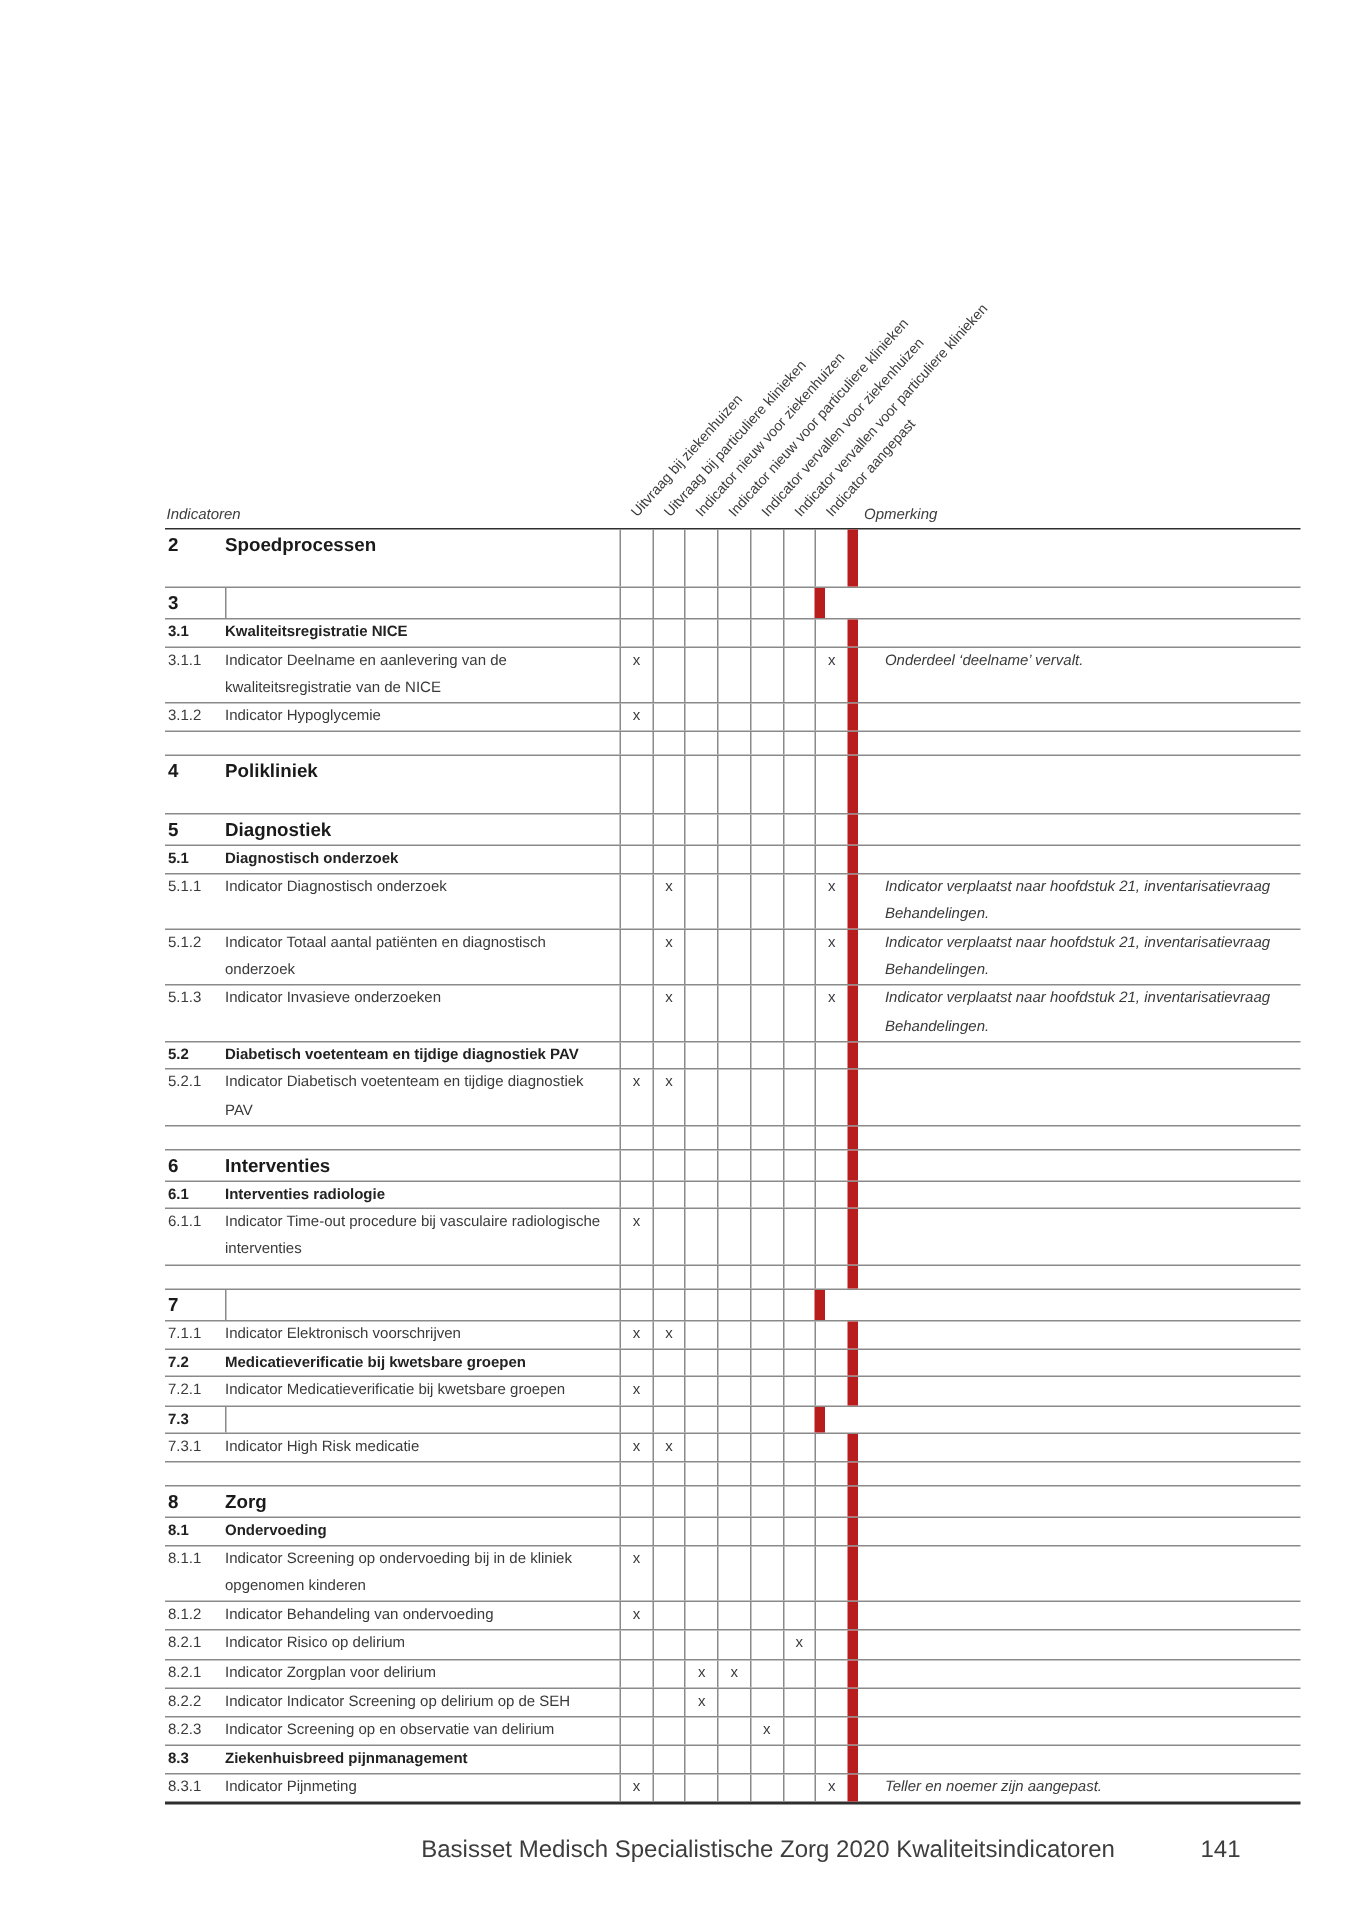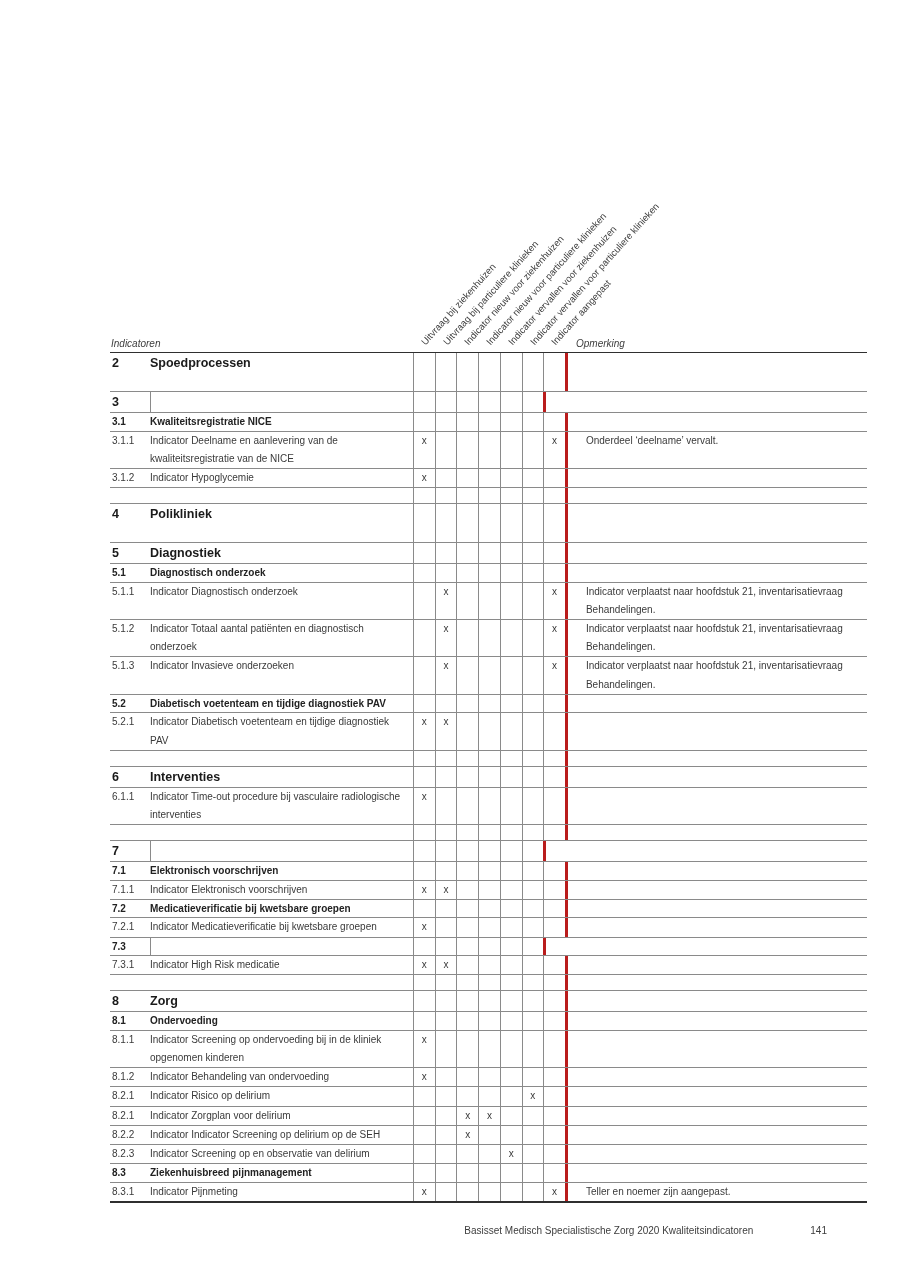--- a/index.html
+++ b/index.html
@@ -42,39 +42,39 @@
   .row + .row{border-top:1px solid #8a8a8a;}
   .cell{min-width:0;}
   .c-num{padding-left:2px;}
   .c-label{padding-right:8px;}
   .c-check{
     border-left:1px solid #8a8a8a;
     text-align:center;
     font-size:10px;color:#3a3a3a;
   }
   .c-remark{
-    border-left:3px solid #b91c1c;
-    padding-left:18px;padding-right:4px;
+    border-left:7px solid #b91c1c;
+    padding-left:18px;padding-right:4px;font-style:italic;
   }
 
   
   .row.indicator{font-size:10px;line-height:18.2px;min-height:18px;color:#3a3a3a;}
   .row.indicator .c-remark{color:#3a3a3a;}
   .row.subsection{font-size:10px;line-height:17.5px;min-height:17px;font-weight:bold;color:#222;}
   .row.section{font-size:12.5px;line-height:20px;min-height:20px;font-weight:bold;color:#1a1a1a;}
   .row.section-tall{font-size:12.5px;line-height:20px;min-height:38px;font-weight:bold;color:#1a1a1a;}
   .row.spacer{min-height:15px;}
   .row.section .c-check,.row.section-tall .c-check,
   .row.subsection .c-check,.row.spacer .c-check{font-size:10px;line-height:18px;}
 
   
   .footer{
     position:absolute;left:70px;top:1225px;width:757px;
     display:flex;justify-content:flex-end;align-items:baseline;
-    font-size:10px;color:#3d3d3d;
+    font-size:16px;color:#3d3d3d;
   }
   .footer .f-title{margin-right:57px;}
 </style>
 </head>
 <body>
 
 <div class="table-wrap">
   <div class="thead">
     <span class="corner-label">Indicatoren</span>
     <span class="remark-label">Opmerking</span>
@@ -273,20 +273,32 @@
         <div class="cell c-label">Interventies</div>
         <div class="cell c-check"></div>
         <div class="cell c-check"></div>
         <div class="cell c-check"></div>
         <div class="cell c-check"></div>
         <div class="cell c-check"></div>
         <div class="cell c-check"></div>
         <div class="cell c-check"></div>
         <div class="cell c-remark"></div>
       </div>
+      <div class="row subsection">
+        <div class="cell c-num">6.1</div>
+        <div class="cell c-label">Interventies radiologie</div>
+        <div class="cell c-check"></div>
+        <div class="cell c-check"></div>
+        <div class="cell c-check"></div>
+        <div class="cell c-check"></div>
+        <div class="cell c-check"></div>
+        <div class="cell c-check"></div>
+        <div class="cell c-check"></div>
+        <div class="cell c-remark"></div>
+      </div>
       <div class="row indicator">
         <div class="cell c-num">6.1.1</div>
         <div class="cell c-label">Indicator Time-out procedure bij vasculaire radiologische interventies</div>
         <div class="cell c-check">x</div>
         <div class="cell c-check"></div>
         <div class="cell c-check"></div>
         <div class="cell c-check"></div>
         <div class="cell c-check"></div>
         <div class="cell c-check"></div>
         <div class="cell c-check"></div>
@@ -299,32 +311,20 @@
         <div class="cell c-check"></div>
         <div class="cell c-check"></div>
         <div class="cell c-check"></div>
         <div class="cell c-check"></div>
         <div class="cell c-check"></div>
         <div class="cell c-check"></div>
         <div class="cell c-remark"></div>
       </div>
       <div class="row section">
         <div class="cell c-num">7</div>
-        <div class="cell c-check"></div>
-        <div class="cell c-check"></div>
-        <div class="cell c-check"></div>
-        <div class="cell c-check"></div>
-        <div class="cell c-check"></div>
-        <div class="cell c-check"></div>
-        <div class="cell c-check"></div>
-        <div class="cell c-remark"></div>
-      </div>
-      <div class="row subsection">
-        <div class="cell c-num">7.1</div>
-        <div class="cell c-label">Elektronisch voorschrijven</div>
         <div class="cell c-check"></div>
         <div class="cell c-check"></div>
         <div class="cell c-check"></div>
         <div class="cell c-check"></div>
         <div class="cell c-check"></div>
         <div class="cell c-check"></div>
         <div class="cell c-check"></div>
         <div class="cell c-remark"></div>
       </div>
       <div class="row indicator">

